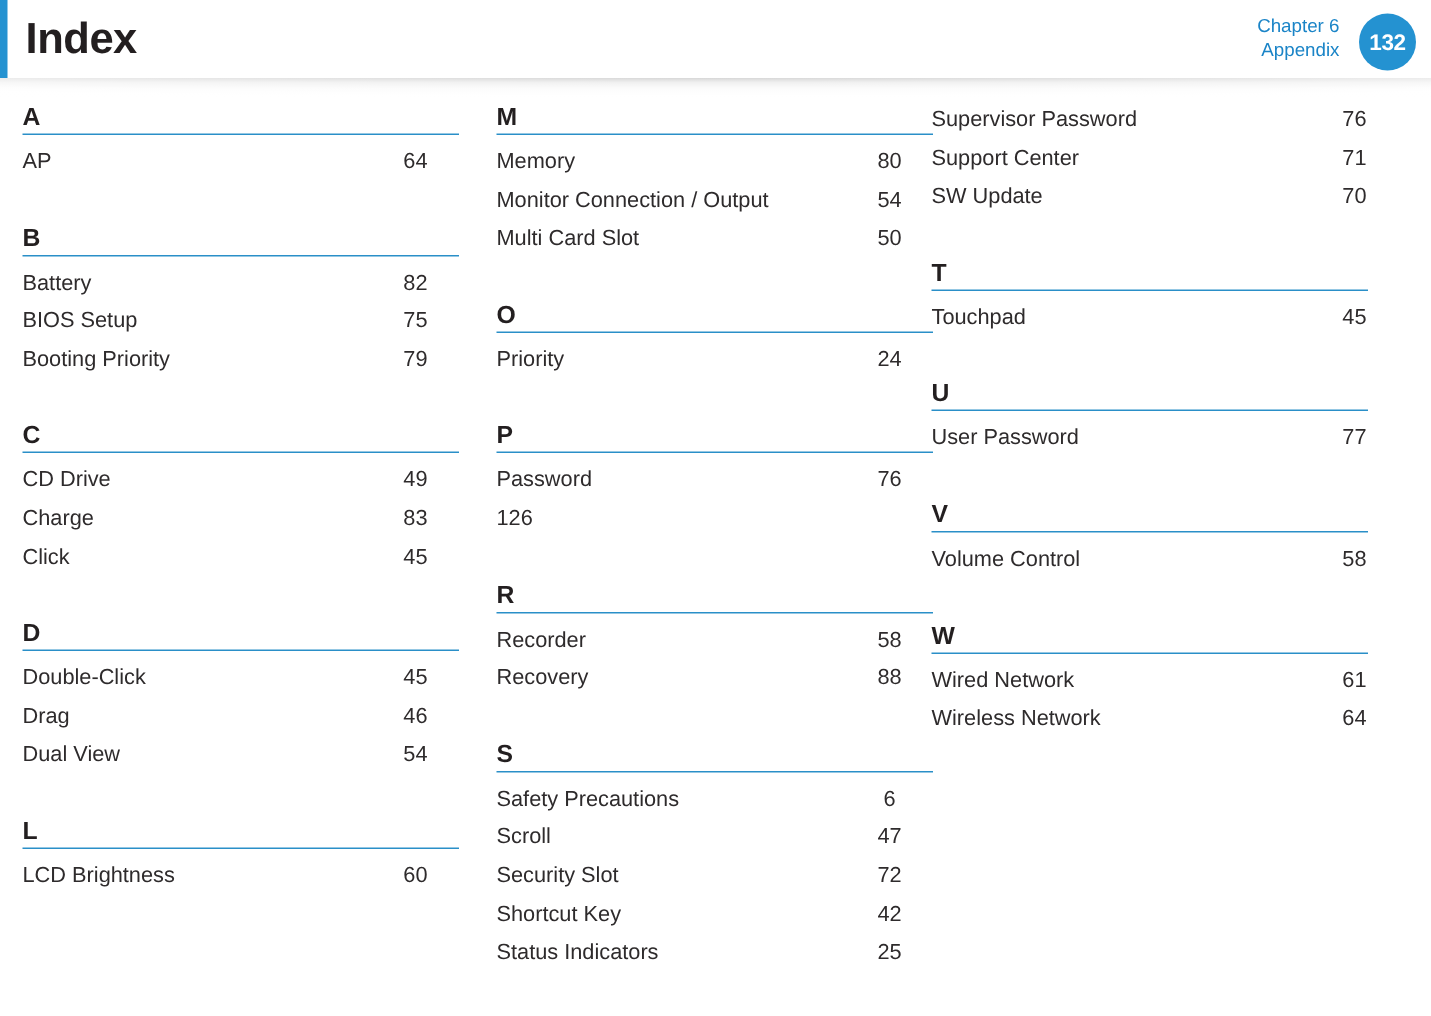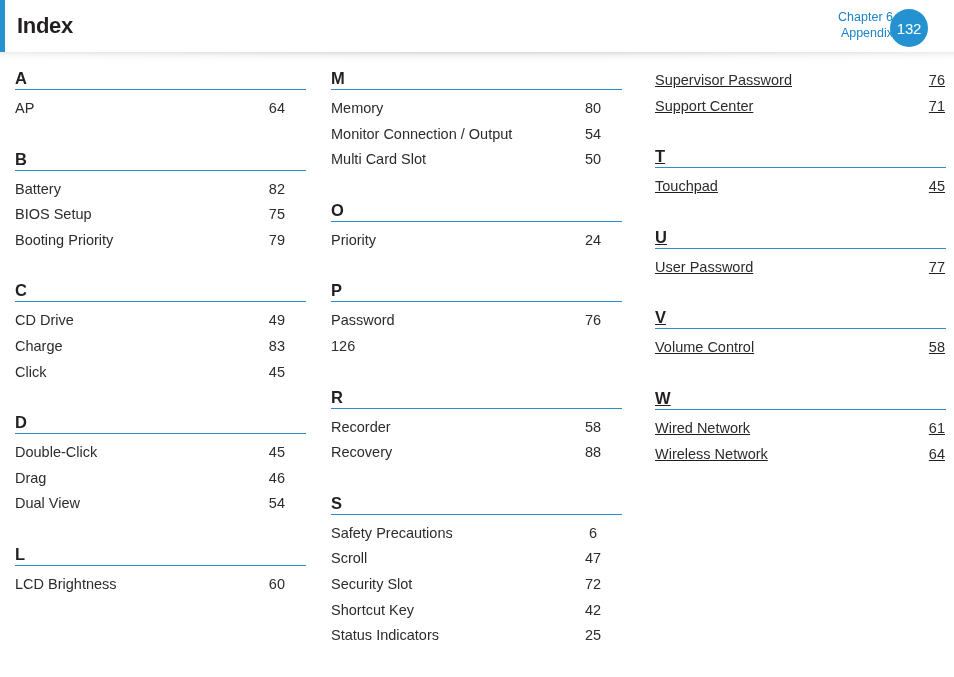--- a/index.html
+++ b/index.html
@@ -28,47 +28,47 @@
     left: 0;
     top: 0;
     width: 5px;
     height: 52px;
     background: #2492d1;
   }
   .page-title {
     position: absolute;
     left: 17px;
     top: 6px;
-    font-size: 22px;
+    font-size: 29px;
     font-weight: bold;
     letter-spacing: -0.3px;
     color: #231f20;
     line-height: 40px;
   }
   .chapter-block {
     position: absolute;
     right: 61px;
     top: 9px;
     text-align: right;
     color: #1a84c7;
     font-size: 12.5px;
     font-weight: normal;
     line-height: 16px;
   }
   .page-badge {
     position: absolute;
-    right: 26px;
+    right: 10px;
     top: 9px;
     width: 38px;
     height: 38px;
     border-radius: 50%;
     background: #2492d1;
     color: #ffffff;
     font-size: 15px;
-    font-weight: normal;
+    font-weight: bold;
     display: flex;
     align-items: center;
     justify-content: center;
     letter-spacing: -0.2px;
   }
   .header-shadow {
     position: absolute;
     left: 0;
     top: 52px;
     width: 954px;
@@ -101,21 +101,21 @@
     width: 954px;
     height: 600px;
   }
   .column {
     position: absolute;
     top: 0;
     width: 291px;
   }
   .column.col-1 { left: 15px; }
   .column.col-2 { left: 331px; }
-  .column.col-3 { left: 655px; text-decoration: underline; }
+  .column.col-3 { left: 621px; }
 
   .letter-group { display: block; }
 
   .letter-heading {
     font-size: 16.5px;
     font-weight: bold;
     color: #231f20;
     line-height: 20px;
     padding-bottom: 1px;
     border-bottom: 1.6px solid #2a8fc8;
@@ -293,20 +293,24 @@
   <div class="column col-3">
       <div class="letter-group">
         <div class="entry">
           <span class="entry-label">Supervisor Password</span>
           <span class="entry-page">76</span>
         </div>
         <div class="entry">
           <span class="entry-label">Support Center</span>
           <span class="entry-page">71</span>
         </div>
+        <div class="entry">
+          <span class="entry-label">SW Update</span>
+          <span class="entry-page">70</span>
+        </div>
       </div>
       <div class="letter-group">
         <div class="letter-heading">T</div>
         <div class="entry">
           <span class="entry-label">Touchpad</span>
           <span class="entry-page">45</span>
         </div>
       </div>
       <div class="letter-group">
         <div class="letter-heading">U</div>

